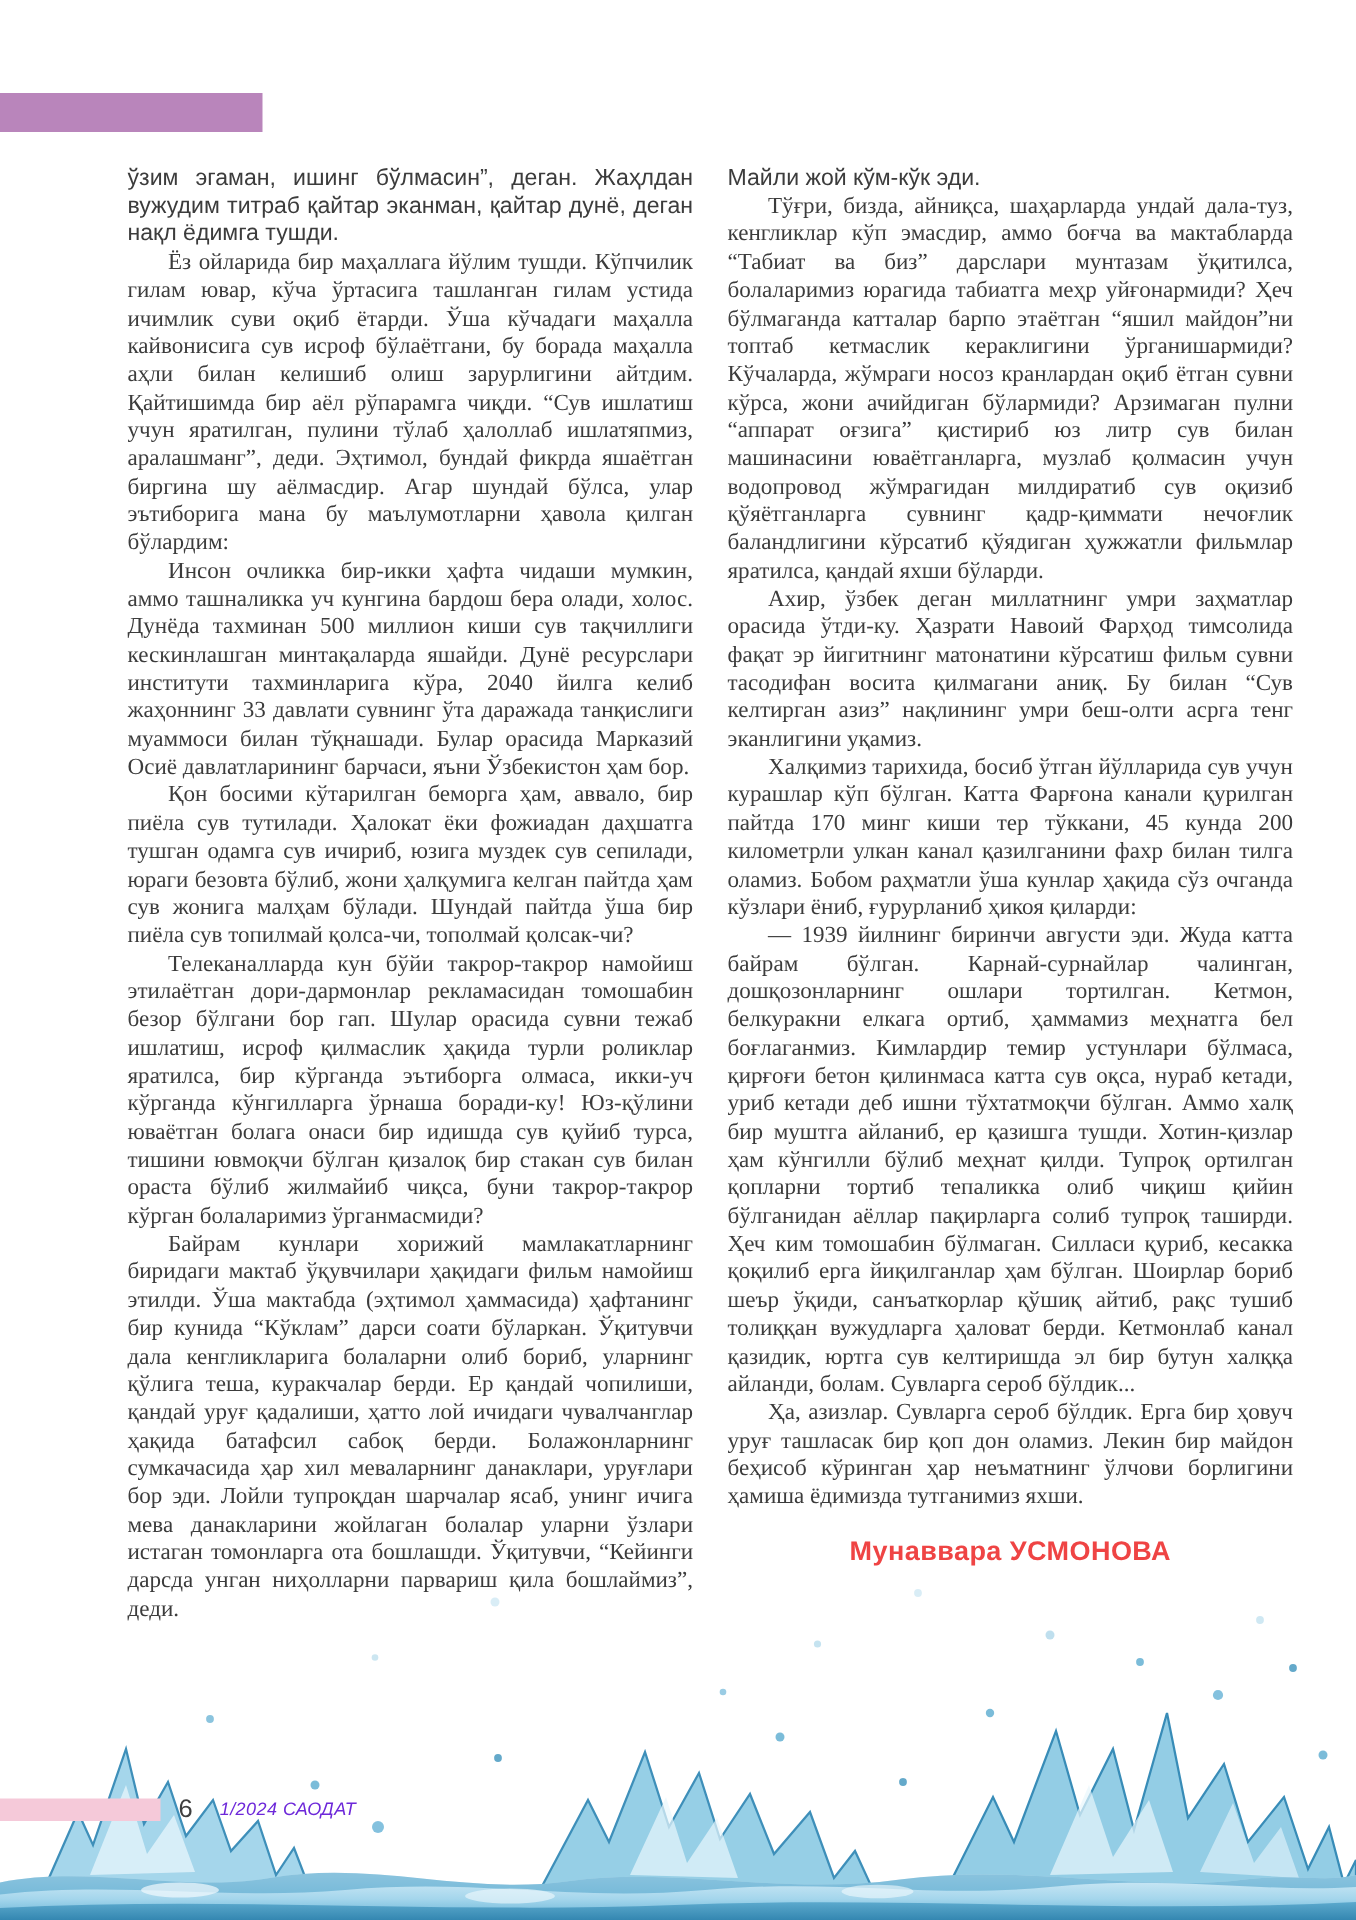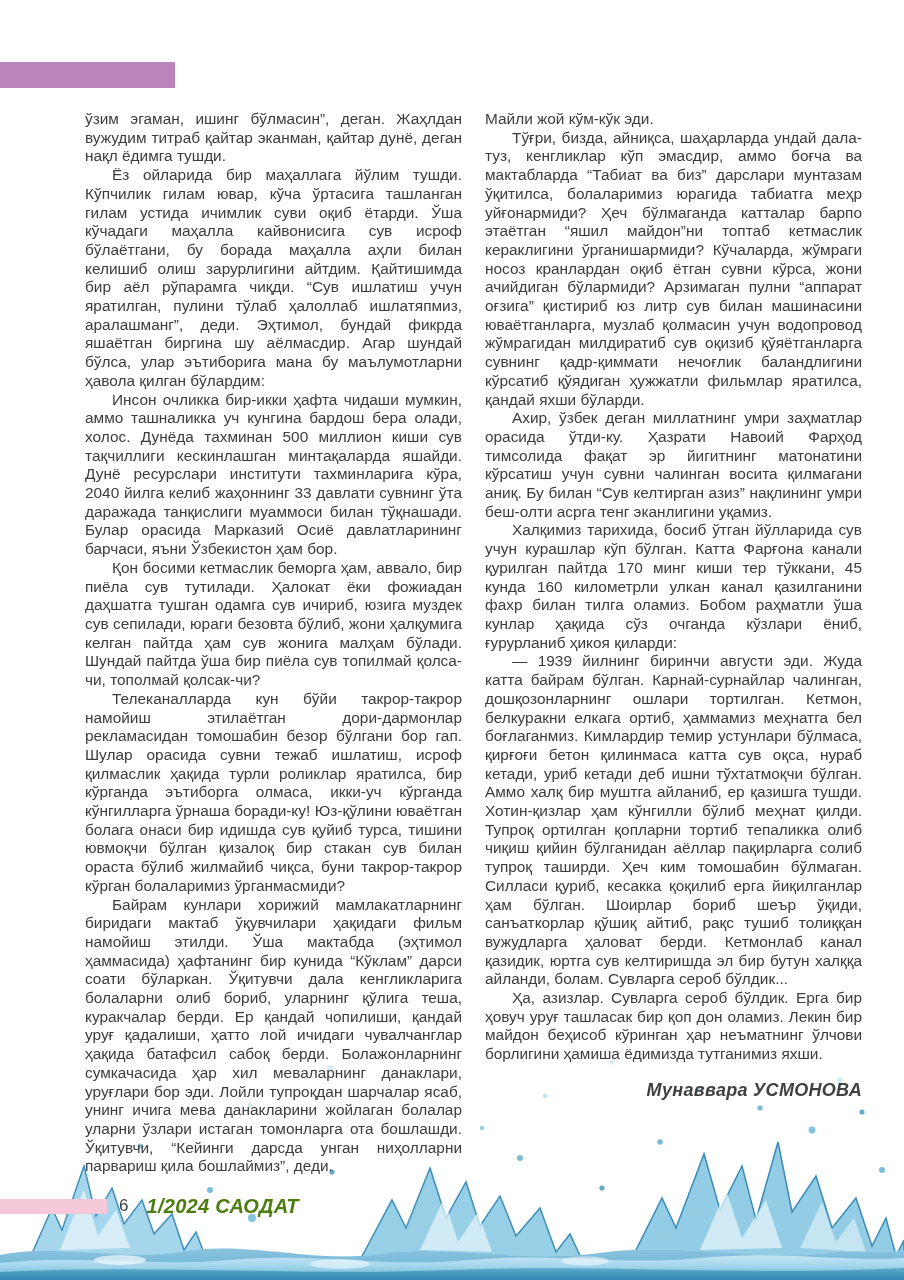--- a/index.html
+++ b/index.html
@@ -25,28 +25,27 @@
     z-index:2;
   }
   .col{
     width:377px;
     color:#3c3c3c;
     font-size:15.4px;
     line-height:18.7px;
     text-align:justify;
   }
   .col p{margin:0;}
-  .col p.indent{text-indent:27px;}
+  .col p.indent{text-indent:27px;font-family:Liberation Serif, serif;}
   .signature{
     margin-top:17px;
-    text-align:right;
+    text-align:center;
     font-weight:bold;
-    font-style:italic;
     font-size:18px;
-    color:#404040;
+    color:#ef4444;
     letter-spacing:0.3px;
   }
   .footer{
     position:absolute;
     left:0;top:1196px;
     height:20px;
     width:100%;
     z-index:3;
     display:flex;
     align-items:center;
@@ -55,24 +54,24 @@
     width:107px;height:15px;
     background:#f5c9d9;
     margin-right:12px;
   }
   .page-number{
     font-size:17px;
     color:#3f3f3f;
     margin-right:18px;
   }
   .issue-label{
-    font-size:20px;
-    font-weight:bold;
+    font-size:12px;
+    font-weight:normal;
     font-style:italic;
-    color:#4d7c0f;
+    color:#6d28d9;
     letter-spacing:0.3px;
   }
   .splash{
     position:absolute;
     left:0;bottom:0;
     width:904px;height:230px;
     z-index:1;
   }
 </style>
 </head>
@@ -80,29 +79,29 @@
 
 <div class="page">
 
   <div class="header-bar"></div>
 
   <div class="columns">
     <div class="col">
       <p>ўзим эгаман, ишинг бўлмасин”, деган. Жаҳлдан вужудим титраб қайтар эканман, қайтар дунё, деган нақл ёдимга тушди.</p>
       <p class="indent">Ёз ойларида бир маҳаллага йўлим тушди. Кўпчилик гилам ювар, кўча ўртасига ташланган гилам устида ичимлик суви оқиб ётарди. Ўша кўчадаги маҳалла кайвонисига сув исроф бўлаётгани, бу борада маҳалла аҳли билан келишиб олиш зарурлигини айтдим. Қайтишимда бир аёл рўпарамга чиқди. “Сув ишлатиш учун яратилган, пулини тўлаб ҳалоллаб ишлатяпмиз, аралашманг”, деди. Эҳтимол, бундай фикрда яшаётган биргина шу аёлмасдир. Агар шундай бўлса, улар эътиборига мана бу маълумотларни ҳавола қилган бўлардим:</p>
       <p class="indent">Инсон очликка бир-икки ҳафта чидаши мумкин, аммо ташналикка уч кунгина бардош бера олади, холос. Дунёда тахминан 500 миллион киши сув тақчиллиги кескинлашган минтақаларда яшайди. Дунё ресурслари институти тахминларига кўра, 2040 йилга келиб жаҳоннинг 33 давлати сувнинг ўта даражада танқислиги муаммоси билан тўқнашади. Булар орасида Марказий Осиё давлатларининг барчаси, яъни Ўзбекистон ҳам бор.</p>
-      <p class="indent">Қон босими кетмаслик беморга ҳам, аввало, бир пиёла сув тутилади. Ҳалокат ёки фожиадан даҳшатга тушган одамга сув ичириб, юзига муздек сув сепилади, юраги безовта бўлиб, жони ҳалқумига келган пайтда ҳам сув жонига малҳам бўлади. Шундай пайтда ўша бир пиёла сув топилмай қолса-чи, тополмай қолсак-чи?</p>
+      <p class="indent">Қон босими кўтарилган беморга ҳам, аввало, бир пиёла сув тутилади. Ҳалокат ёки фожиадан даҳшатга тушган одамга сув ичириб, юзига муздек сув сепилади, юраги безовта бўлиб, жони ҳалқумига келган пайтда ҳам сув жонига малҳам бўлади. Шундай пайтда ўша бир пиёла сув топилмай қолса-чи, тополмай қолсак-чи?</p>
       <p class="indent">Телеканалларда кун бўйи такрор-такрор намойиш этилаётган дори-дармонлар рекламасидан томошабин безор бўлгани бор гап. Шулар орасида сувни тежаб ишлатиш, исроф қилмаслик ҳақида турли роликлар яратилса, бир кўрганда эътиборга олмаса, икки-уч кўрганда кўнгилларга ўрнаша боради-ку! Юз-қўлини юваётган болага онаси бир идишда сув қуйиб турса, тишини ювмоқчи бўлган қизалоқ бир стакан сув билан ораста бўлиб жилмайиб чиқса, буни такрор-такрор кўрган болаларимиз ўрганмасмиди?</p>
       <p class="indent">Байрам кунлари хорижий мамлакатларнинг биридаги мактаб ўқувчилари ҳақидаги фильм намойиш этилди. Ўша мактабда (эҳтимол ҳаммасида) ҳафтанинг бир кунида “Кўклам” дарси соати бўларкан. Ўқитувчи дала кенгликларига болаларни олиб бориб, уларнинг қўлига теша, куракчалар берди. Ер қандай чопилиши, қандай уруғ қадалиши, ҳатто лой ичидаги чувалчанглар ҳақида батафсил сабоқ берди. Болажонларнинг сумкачасида ҳар хил меваларнинг данаклари, уруғлари бор эди. Лойли тупроқдан шарчалар ясаб, унинг ичига мева данакларини жойлаган болалар уларни ўзлари истаган томонларга ота бошлашди. Ўқитувчи, “Кейинги дарсда унган ниҳолларни парвариш қила бошлаймиз”, деди.</p>
     </div>
     <div class="col">
       <p>Майли жой кўм-кўк эди.</p>
       <p class="indent">Тўғри, бизда, айниқса, шаҳарларда ундай дала-туз, кенгликлар кўп эмасдир, аммо боғча ва мактабларда “Табиат ва биз” дарслари мунтазам ўқитилса, болаларимиз юрагида табиатга меҳр уйғонармиди? Ҳеч бўлмаганда катталар барпо этаётган “яшил майдон”ни топтаб кетмаслик кераклигини ўрганишармиди? Кўчаларда, жўмраги носоз кранлардан оқиб ётган сувни кўрса, жони ачийдиган бўлармиди? Арзимаган пулни “аппарат оғзига” қистириб юз литр сув билан машинасини юваётганларга, музлаб қолмасин учун водопровод жўмрагидан милдиратиб сув оқизиб қўяётганларга сувнинг қадр-қиммати нечоғлик баландлигини кўрсатиб қўядиган ҳужжатли фильмлар яратилса, қандай яхши бўларди.</p>
-      <p class="indent">Ахир, ўзбек деган миллатнинг умри заҳматлар орасида ўтди-ку. Ҳазрати Навоий Фарҳод тимсолида фақат эр йигитнинг матонатини кўрсатиш учун сувни чалинган восита қилмагани аниқ. Бу билан “Сув келтирган азиз” нақлининг умри беш-олти асрга тенг эканлигини уқамиз.</p>
-      <p class="indent">Халқимиз тарихида, босиб ўтган йўлларида сув учун курашлар кўп бўлган. Катта Фарғона канали қурилган пайтда 170 минг киши тер тўккани, 45 кунда 160 километрли улкан канал қазилганини фахр билан тилга оламиз. Бобом раҳматли ўша кунлар ҳақида сўз очганда кўзлари ёниб, ғурурланиб ҳикоя қиларди:</p>
+      <p class="indent">Ахир, ўзбек деган миллатнинг умри заҳматлар орасида ўтди-ку. Ҳазрати Навоий Фарҳод тимсолида фақат эр йигитнинг матонатини кўрсатиш фильм сувни тасодифан восита қилмагани аниқ. Бу билан “Сув келтирган азиз” нақлининг умри беш-олти асрга тенг эканлигини уқамиз.</p>
+      <p class="indent">Халқимиз тарихида, босиб ўтган йўлларида сув учун курашлар кўп бўлган. Катта Фарғона канали қурилган пайтда 170 минг киши тер тўккани, 45 кунда 200 километрли улкан канал қазилганини фахр билан тилга оламиз. Бобом раҳматли ўша кунлар ҳақида сўз очганда кўзлари ёниб, ғурурланиб ҳикоя қиларди:</p>
       <p class="indent">— 1939 йилнинг биринчи августи эди. Жуда катта байрам бўлган. Карнай-сурнайлар чалинган, дошқозонларнинг ошлари тортилган. Кетмон, белкуракни елкага ортиб, ҳаммамиз меҳнатга бел боғлаганмиз. Кимлардир темир устунлари бўлмаса, қирғоғи бетон қилинмаса катта сув оқса, нураб кетади, уриб кетади деб ишни тўхтатмоқчи бўлган. Аммо халқ бир муштга айланиб, ер қазишга тушди. Хотин-қизлар ҳам кўнгилли бўлиб меҳнат қилди. Тупроқ ортилган қопларни тортиб тепаликка олиб чиқиш қийин бўлганидан аёллар пақирларга солиб тупроқ таширди. Ҳеч ким томошабин бўлмаган. Силласи қуриб, кесакка қоқилиб ерга йиқилганлар ҳам бўлган. Шоирлар бориб шеър ўқиди, санъаткорлар қўшиқ айтиб, рақс тушиб толиққан вужудларга ҳаловат берди. Кетмонлаб канал қазидик, юртга сув келтиришда эл бир бутун халққа айланди, болам. Сувларга сероб бўлдик...</p>
       <p class="indent">Ҳа, азизлар. Сувларга сероб бўлдик. Ерга бир ҳовуч уруғ ташласак бир қоп дон оламиз. Лекин бир майдон беҳисоб кўринган ҳар неъматнинг ўлчови борлигини ҳамиша ёдимизда тутганимиз яхши.</p>
       <div class="signature">Мунаввара УСМОНОВА</div>
     </div>
   </div>
 
   <svg class="splash" viewBox="0 0 904 230" xmlns="http://www.w3.org/2000/svg" aria-hidden="true">
     <defs>
       <linearGradient id="gw" x1="0" y1="0" x2="0" y2="1">
         <stop offset="0" stop-color="#d9eef8"></stop>

